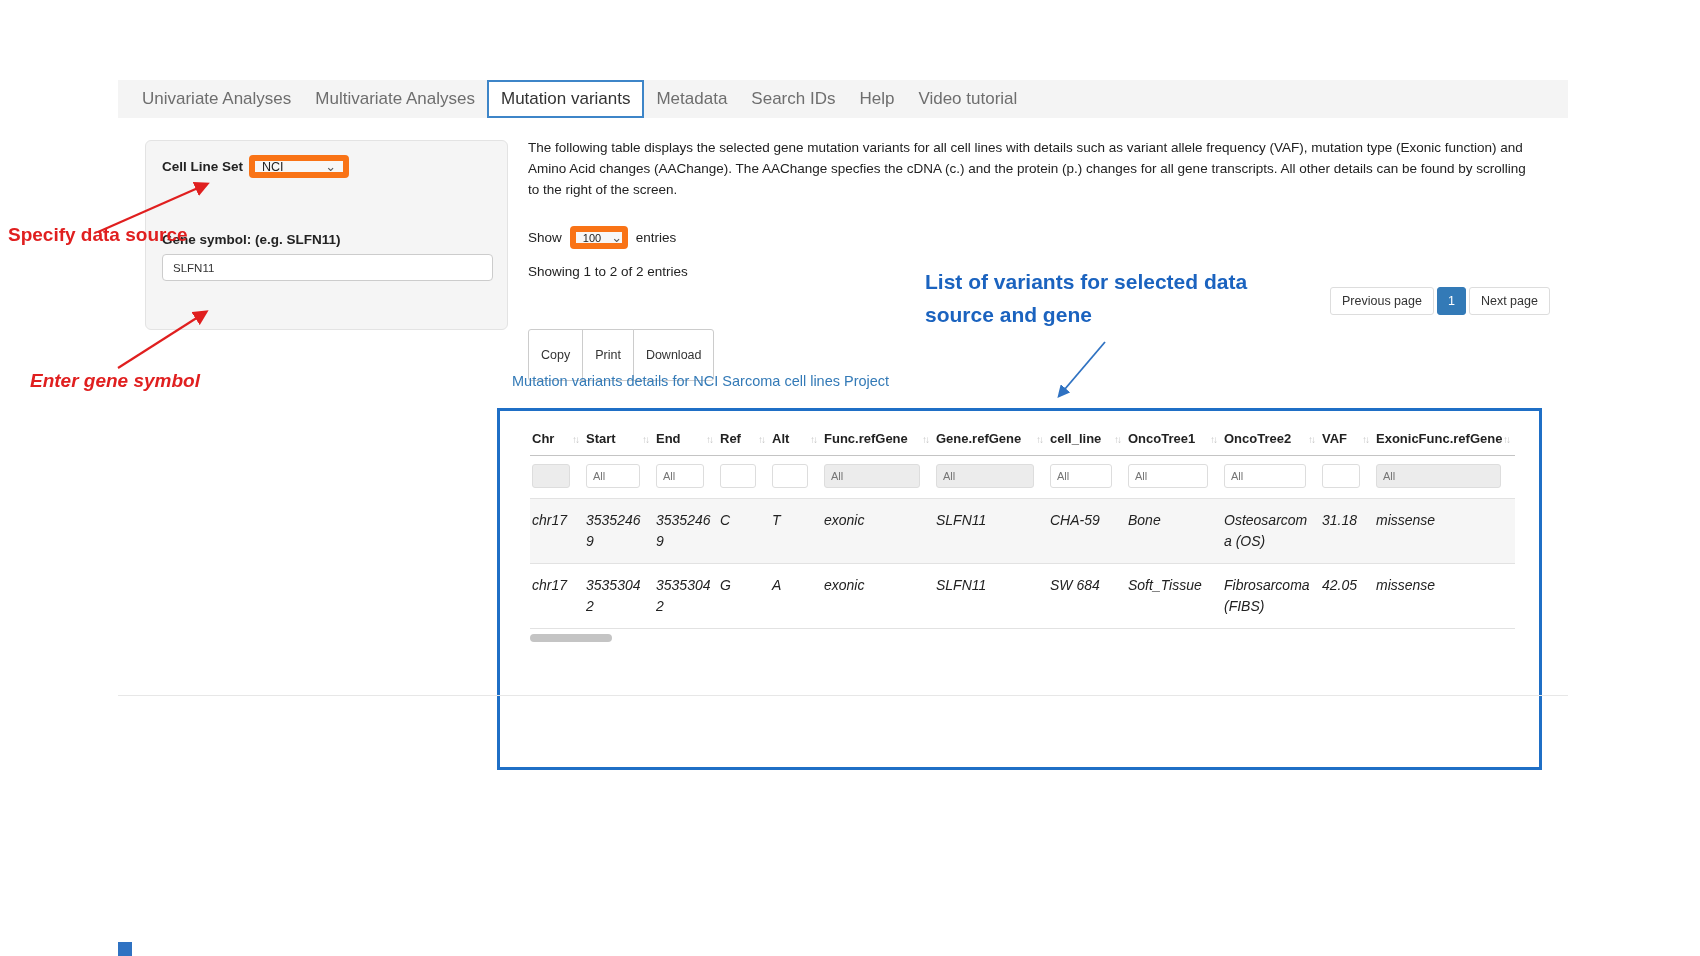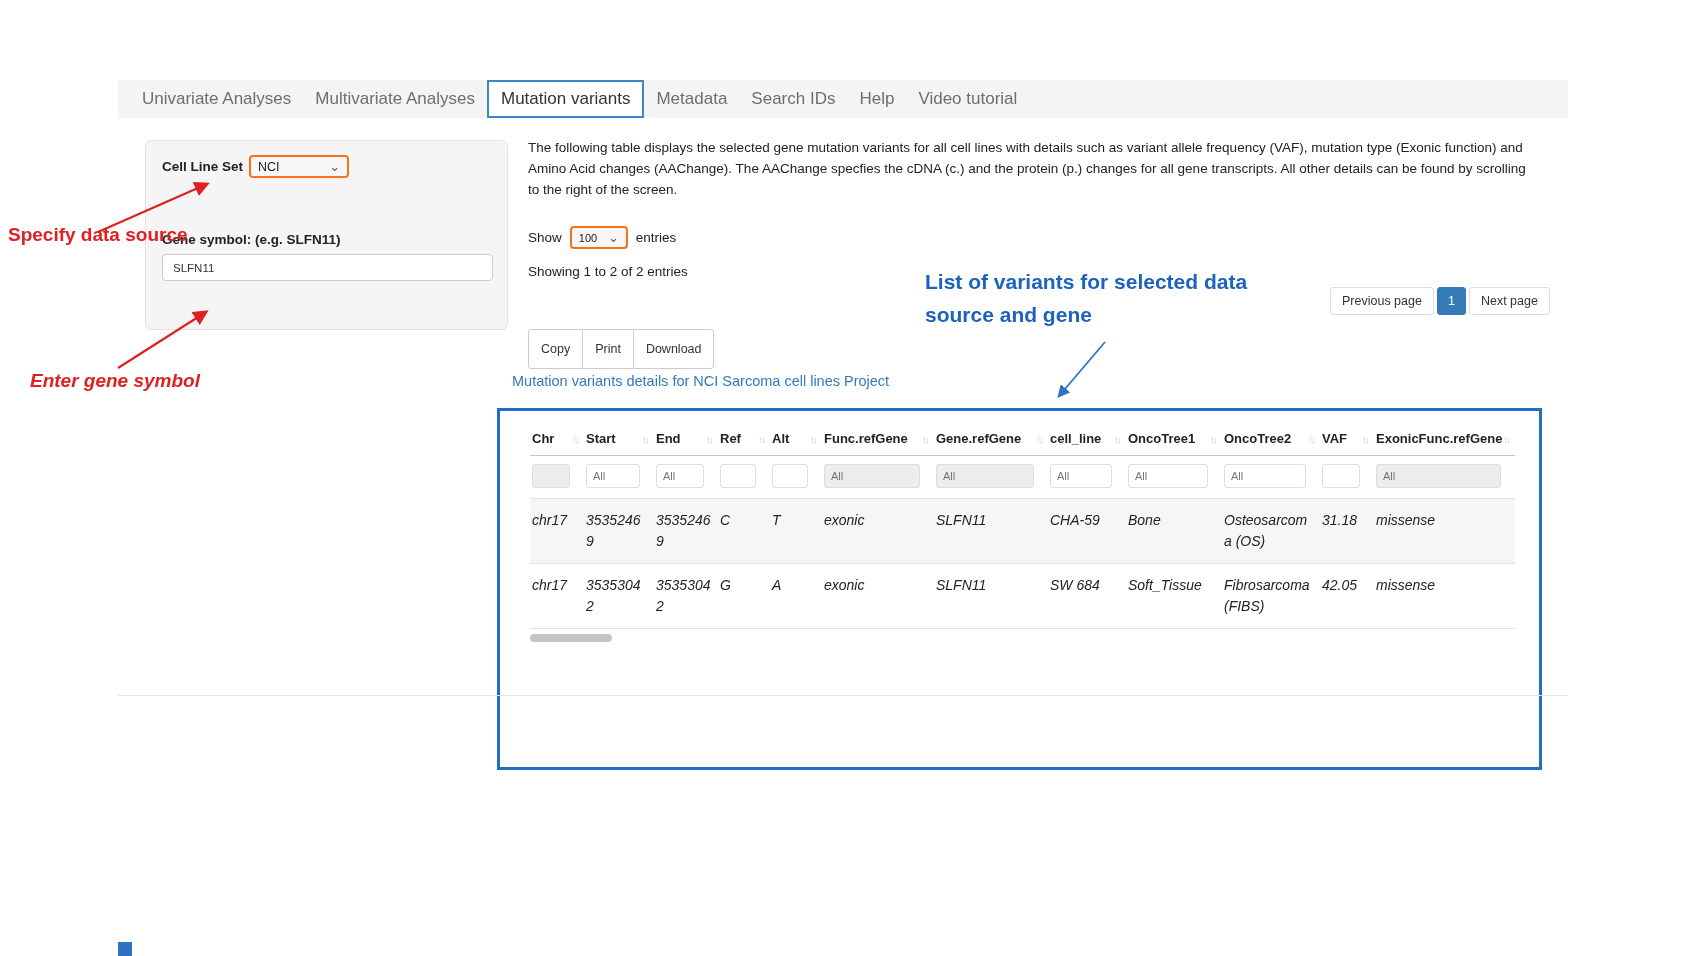--- a/index.html
+++ b/index.html
@@ -13,21 +13,21 @@
   .tab { font-size:17px; color:#6e6e6e; padding:0 12px; display:flex; align-items:center;
          cursor:pointer; white-space:nowrap; }
   .tab.active { background:#fff; border:2px solid #3d85c8; color:#333; }
 
   
   .panel { position:absolute; left:145px; top:140px; width:363px; height:190px;
            background:#f5f5f5; border:1px solid #e3e3e3; border-radius:6px; padding:14px 16px; }
   .panel .row1 { display:flex; align-items:center; gap:6px; }
   .panel label { font-size:13.5px; font-weight:bold; color:#222; }
   .selectbox { display:inline-flex; align-items:center; justify-content:space-between;
-               background:#f7f7f7; border:2px solid #f97316; border-radius:4px;
+               background:#f7f7f7; border:6px solid #f97316; border-radius:4px;
                font-size:12.5px; color:#222; padding:2px 7px; height:23px; cursor:pointer; }
   .selectbox .caret { color:#555; font-size:13px; margin-left:10px; line-height:8px; }
   .cls-select { width:100px; }
   .gene-label { display:block; margin-top:54px; }
   .gene-input { margin-top:7px; width:331px; height:27px; border:1px solid #ccc; border-radius:4px;
                 font-size:11.5px; color:#333; padding:0 10px; font-family:"Liberation Sans",sans-serif; }
 
   
   .red-note { position:absolute; color:#e01f1f; font-weight:bold; font-size:19px; }
   .note-source { left:8px; top:224px; }
@@ -39,21 +39,21 @@
   
   .desc { position:absolute; left:528px; top:138px; width:998px; font-size:13.5px;
           line-height:1.55; color:#222; }
   .show-row { position:absolute; left:528px; top:226px; display:flex; align-items:center;
               gap:8px; font-size:13.5px; color:#222; }
   .len-select { width:58px; font-size:11px; }
   .showing { position:absolute; left:528px; top:264px; font-size:13.5px; color:#222; }
 
   .btn-group { position:absolute; left:528px; top:329px; display:flex; }
   .btn-group button { font-size:12.5px; color:#333; background:#fff; border:1px solid #ccc;
-                      padding:12px 12px; margin-right:-1px; cursor:pointer;
+                      padding:18px 12px; margin-right:-1px; cursor:pointer;
                       font-family:"Liberation Sans",sans-serif; }
   .btn-group button:first-child { border-radius:3px 0 0 3px; }
   .btn-group button:last-child { border-radius:0 3px 3px 0; }
 
   .table-title { position:absolute; left:512px; top:373px; color:#337ab7; font-size:14.5px; }
 
   .pagination { position:absolute; left:1330px; top:287px; display:flex; }
   .pg { font-size:12.5px; color:#333; background:#fff; border:1px solid #ddd; padding:6px 11px;
         cursor:pointer; border-radius:3px; font-family:"Liberation Sans",sans-serif; }
   .pg.active { background:#337ab7; border-color:#337ab7; color:#fff; width:29px; text-align:center;

